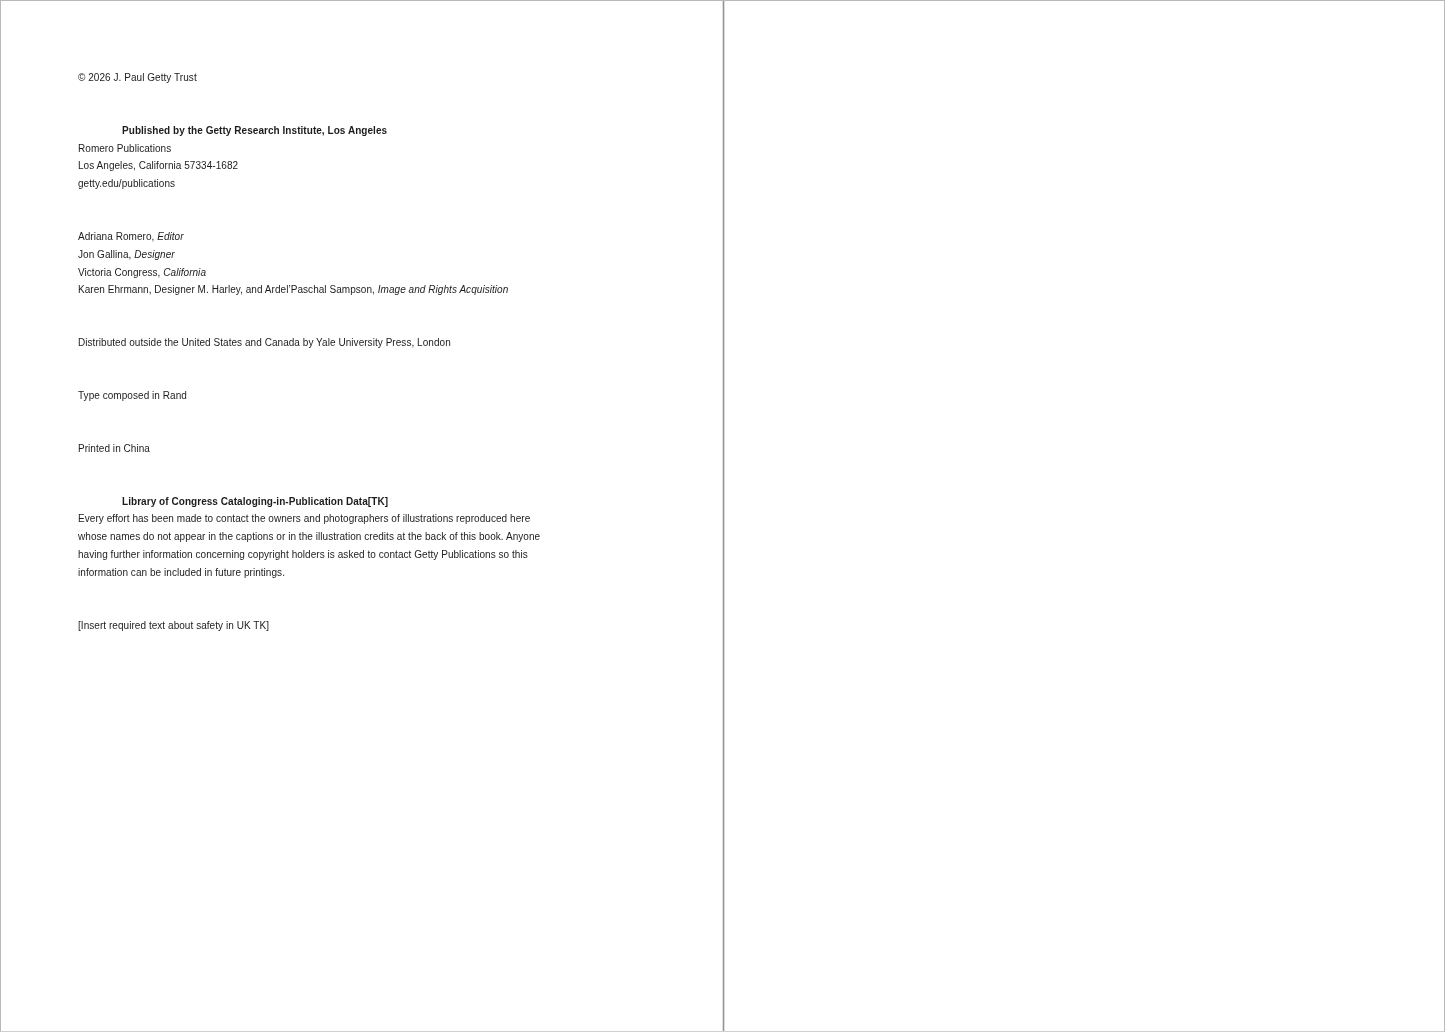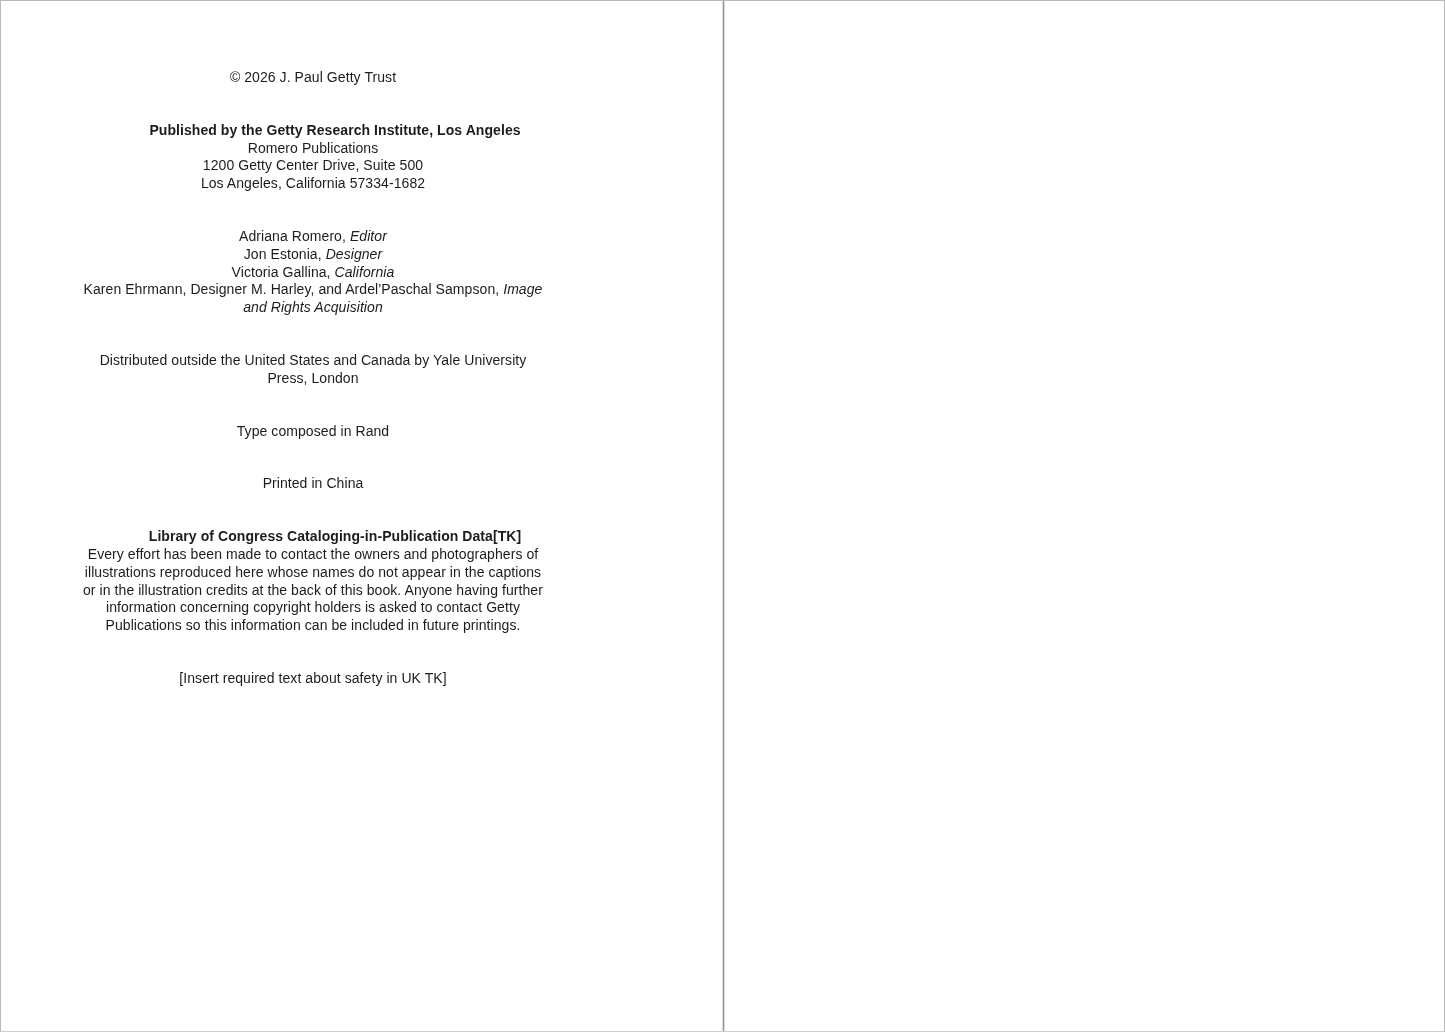--- a/index.html
+++ b/index.html
@@ -54,25 +54,24 @@
   .page-right { left: 724px; width: 720px; }
 
   
   .colophon {
     position: absolute;
     left: 77px;
     top: 68px;
     width: 470px;
   }
   .block {
-    font-size: 14px;
+    font-size: 10px;
     line-height: 17.8px;
     letter-spacing: 0.005em;
     color: #1c1c1c;
-    text-align: center;
   }
   .block + .block { margin-top: 17.5px; }
   .block .ln { display: block; }
   .block strong { font-weight: 700; margin-left: 44px; }
   .block em { font-style: italic; margin-top: 25px; }
 
   .gap-lg { margin-top: 35px !important; }
 </style>
 </head>
 <body>
@@ -82,28 +81,28 @@
   <div class="page page-left">
     <div class="colophon">
 
       <div class="block">
         <span class="ln">© 2026 J. Paul Getty Trust</span>
       </div>
 
       <div class="block gap-lg">
         <span class="ln"><strong>Published by the Getty Research Institute, Los Angeles</strong></span>
         <span class="ln">Romero Publications</span>
-        <span class="ln">1200 Getty Center Drive, Suite 500</span>
         <span class="ln">Los Angeles, California 57334-1682</span>
+        <span class="ln">getty.edu/publications</span>
       </div>
 
       <div class="block gap-lg">
         <span class="ln"><span>Adriana Romero,</span> <em>Editor</em></span>
-        <span class="ln"><span>Jon Estonia,</span> <em>Designer</em></span>
-        <span class="ln"><span>Victoria Gallina,</span> <em>California</em></span>
+        <span class="ln"><span>Jon Gallina,</span> <em>Designer</em></span>
+        <span class="ln"><span>Victoria Congress,</span> <em>California</em></span>
         <span class="ln"><span>Karen Ehrmann, Designer M. Harley, and Ardel’Paschal Sampson,</span> <em>Image and Rights Acquisition</em></span>
       </div>
 
 
       <div class="block gap-lg">
         <span>Distributed outside the United States and Canada by Yale University Press, London</span>
       </div>
 
       <div class="block gap-lg">
         <span>Type composed in Rand</span>

